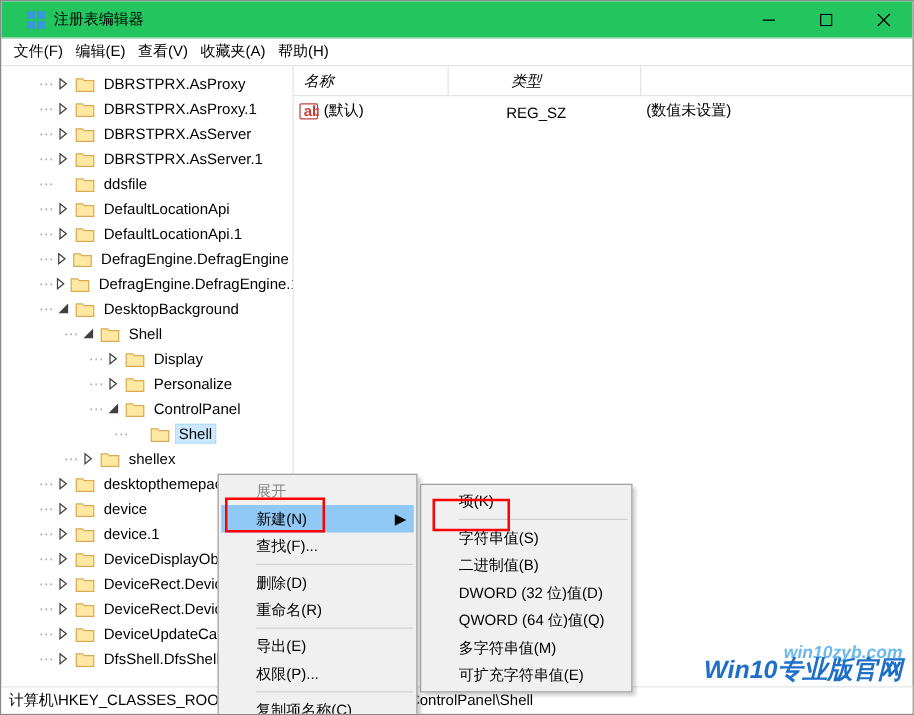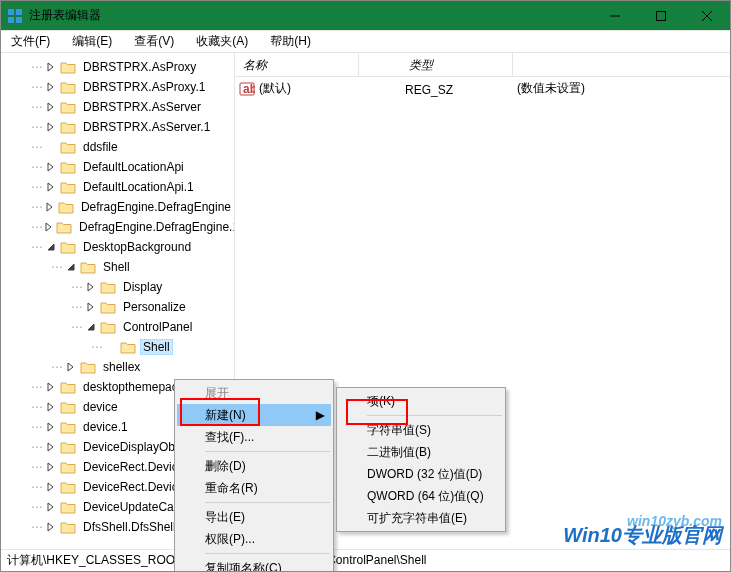--- a/index.html
+++ b/index.html
@@ -1,22 +1,22 @@
 <!DOCTYPE html>
 <html><head>
 <meta charset="utf-8">
 <style>
 * { margin: 0; padding: 0; box-sizing: border-box; font-family: "Microsoft YaHei", "Segoe UI", sans-serif; font-size: 12px; }
 body { background: #fff; width: 731px; height: 572px; overflow: hidden; position: relative; border: 1px solid #888; }
-.titlebar { height: 30px; background: #15803d; display: flex; align-items: center; padding-left: 6px; border-bottom: 1px solid #e5e5e5; }
+.titlebar { height: 30px; background: #22c55e; display: flex; align-items: center; padding-left: 20px; border-bottom: 1px solid #e5e5e5; }
 .app-icon { width: 16px; height: 16px; margin-right: 6px; display: inline-flex; }
 .title-text { flex: 1; }
 .win-controls { display: flex; }
 .win-btn { width: 46px; height: 30px; display: flex; align-items: center; justify-content: center; }
-.menubar { height: 22px; display: flex; align-items: flex-start; padding-left: 6px; gap: 14px; border-bottom: 1px solid #e5e5e5; }
+.menubar { height: 22px; display: flex; align-items: flex-start; padding-left: 6px; gap: 2px; border-bottom: 1px solid #e5e5e5; }
 .menu-item { padding: 2px 4px; }
 .content { display: flex; height: 494px; }
 .tree-pane { width: 234px; border-right: 1px solid #e5e5e5; overflow: hidden; position: relative; padding-top: 4px; }
 .tree-row { display: flex; align-items: center; height: 20px; white-space: nowrap; }
 .expander { width: 14px; height: 14px; display: inline-flex; align-items: center; justify-content: center; color: #404040; margin-right: 2px; }
 .expander.blank { visibility: hidden; }
 .folder-icon { width: 16px; height: 14px; margin-right: 4px; display: inline-flex; }
 .tree-label { padding: 1px 3px; }
 .tree-label.selected { background: #cce8ff; border: 1px dotted #99d1ff; padding: 0 2px; }
 .dots { color: #aaa; letter-spacing: -1px; margin-right: 2px; }
@@ -452,20 +452,21 @@
   <div class="ctx-item">复制项名称(C)</div>
 </div>
 
 <div class="ctx-menu" style="left:335px; top:386px; width:170px;">
   <div class="ctx-item">项(K)</div>
   <div class="ctx-sep"></div>
   <div class="ctx-item">字符串值(S)</div>
   <div class="ctx-item">二进制值(B)</div>
   <div class="ctx-item">DWORD (32 位)值(D)</div>
   <div class="ctx-item">QWORD (64 位)值(Q)</div>
+  <div class="ctx-item">多字符串值(M)</div>
   <div class="ctx-item">可扩充字符串值(E)</div>
 </div>
 
 <div class="redbox" style="left:179px; top:397px; width:80px; height:28px;"></div>
 <div class="redbox" style="left:345px; top:398px; width:62px; height:26px;"></div>
 
 <div class="watermark1">win10zyb.com</div>
 <div class="watermark2">Win10专业版官网</div>
 
 </body></html>

